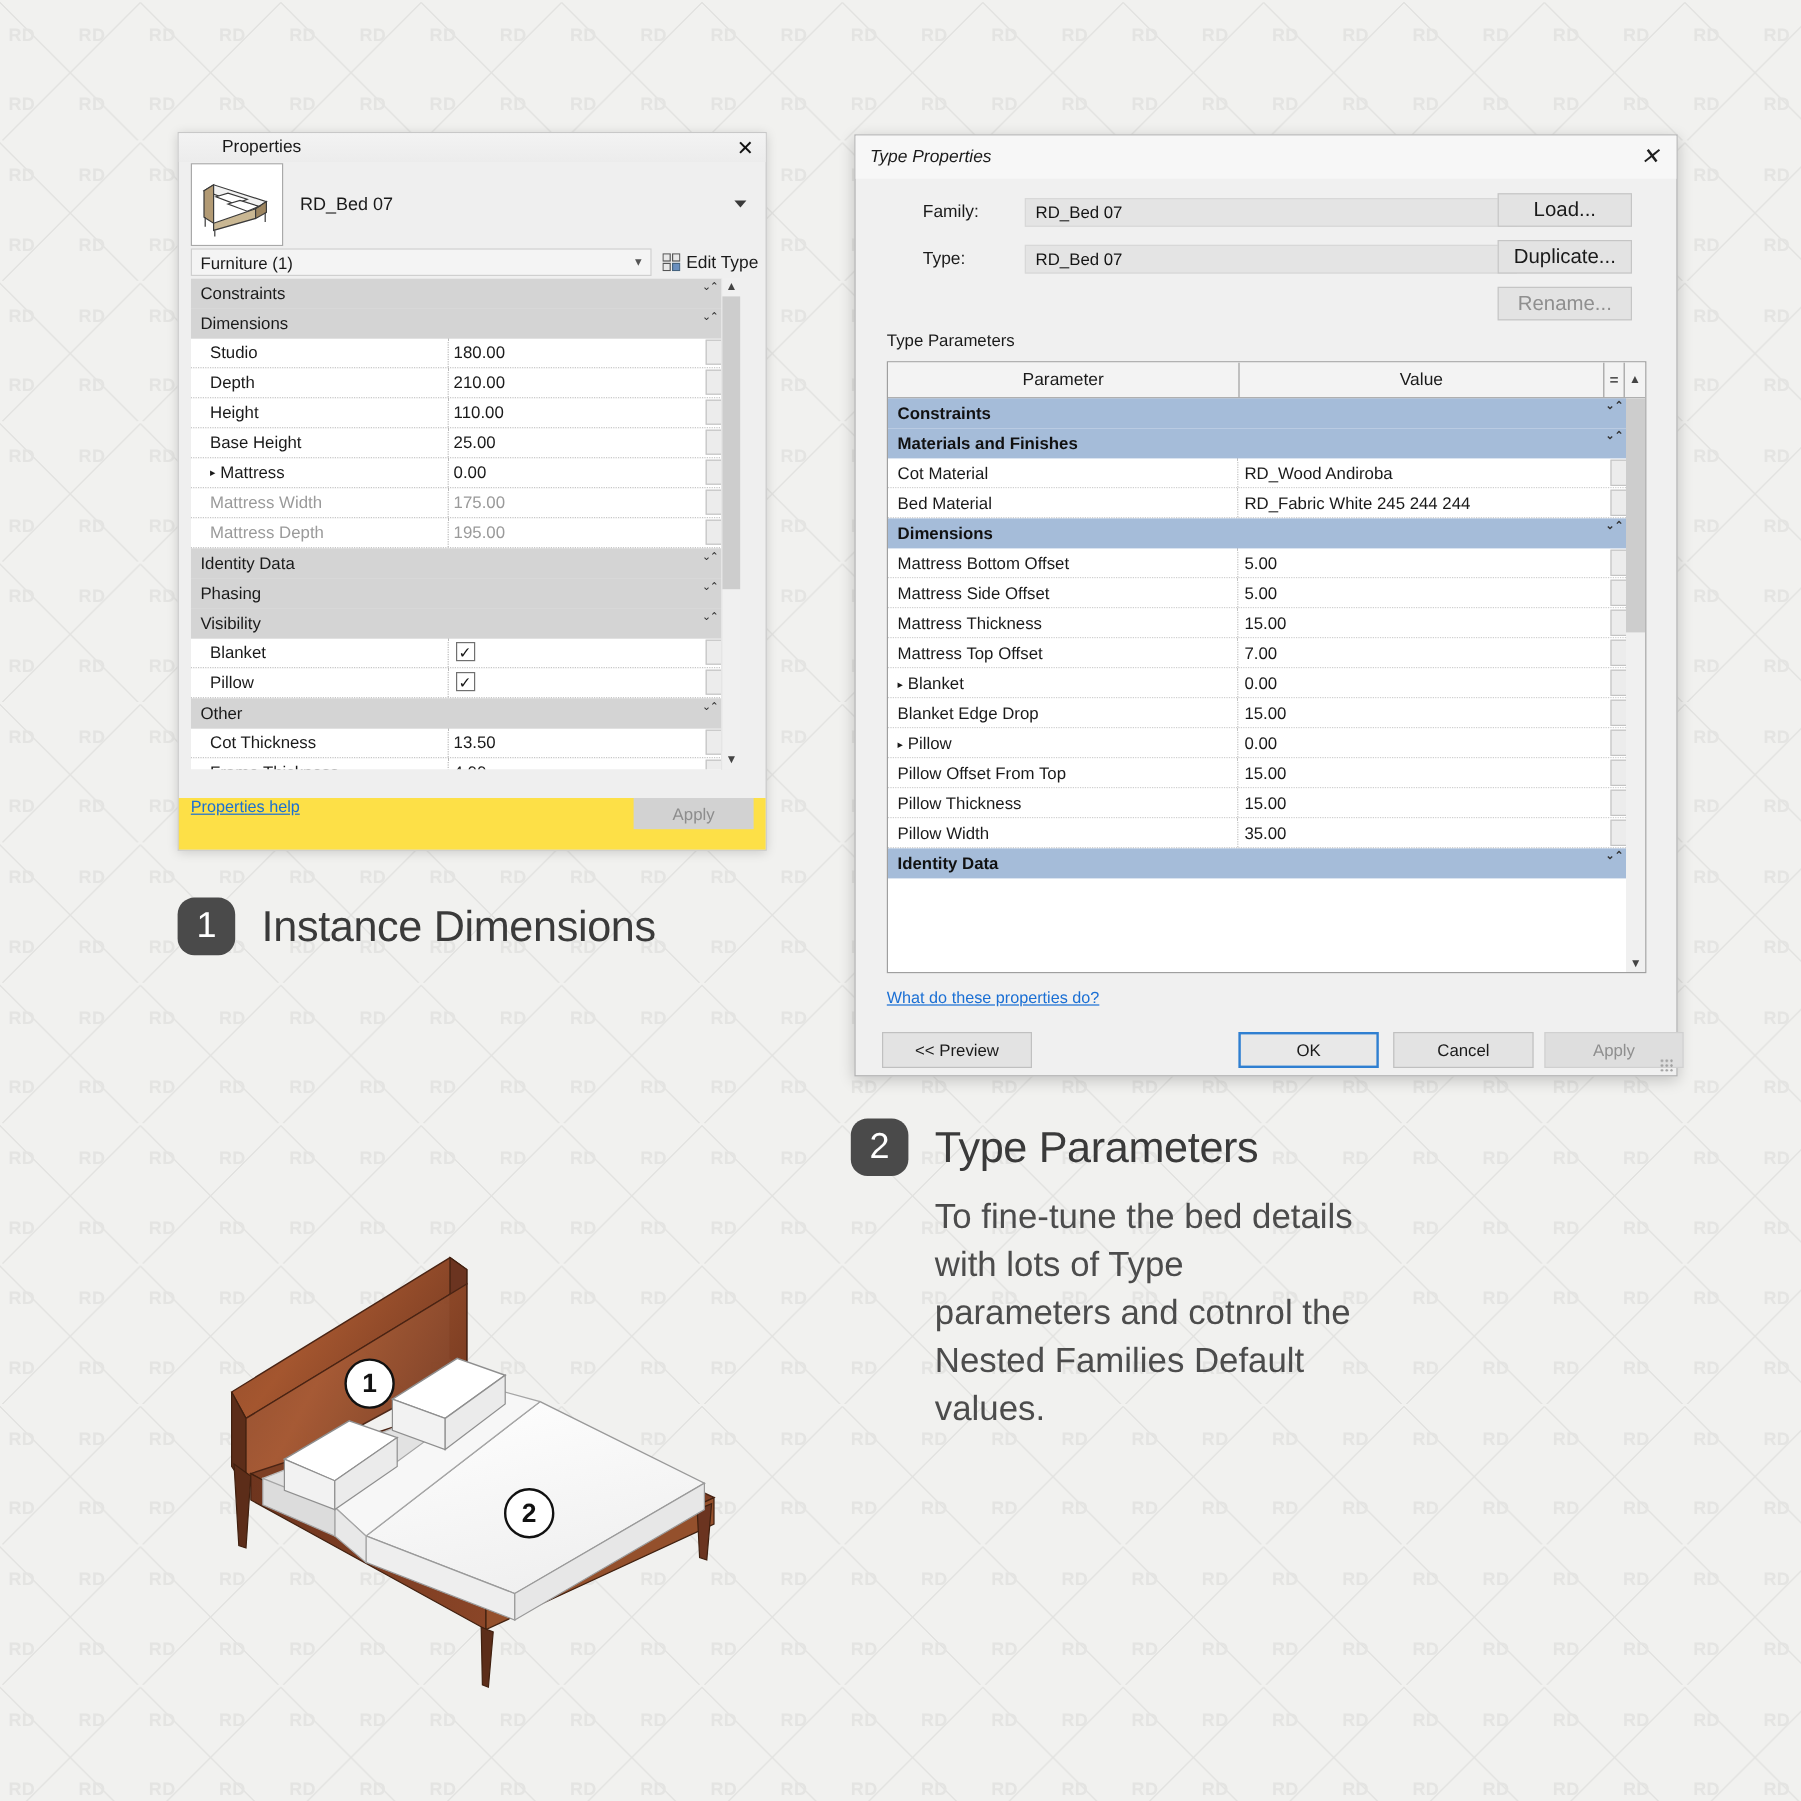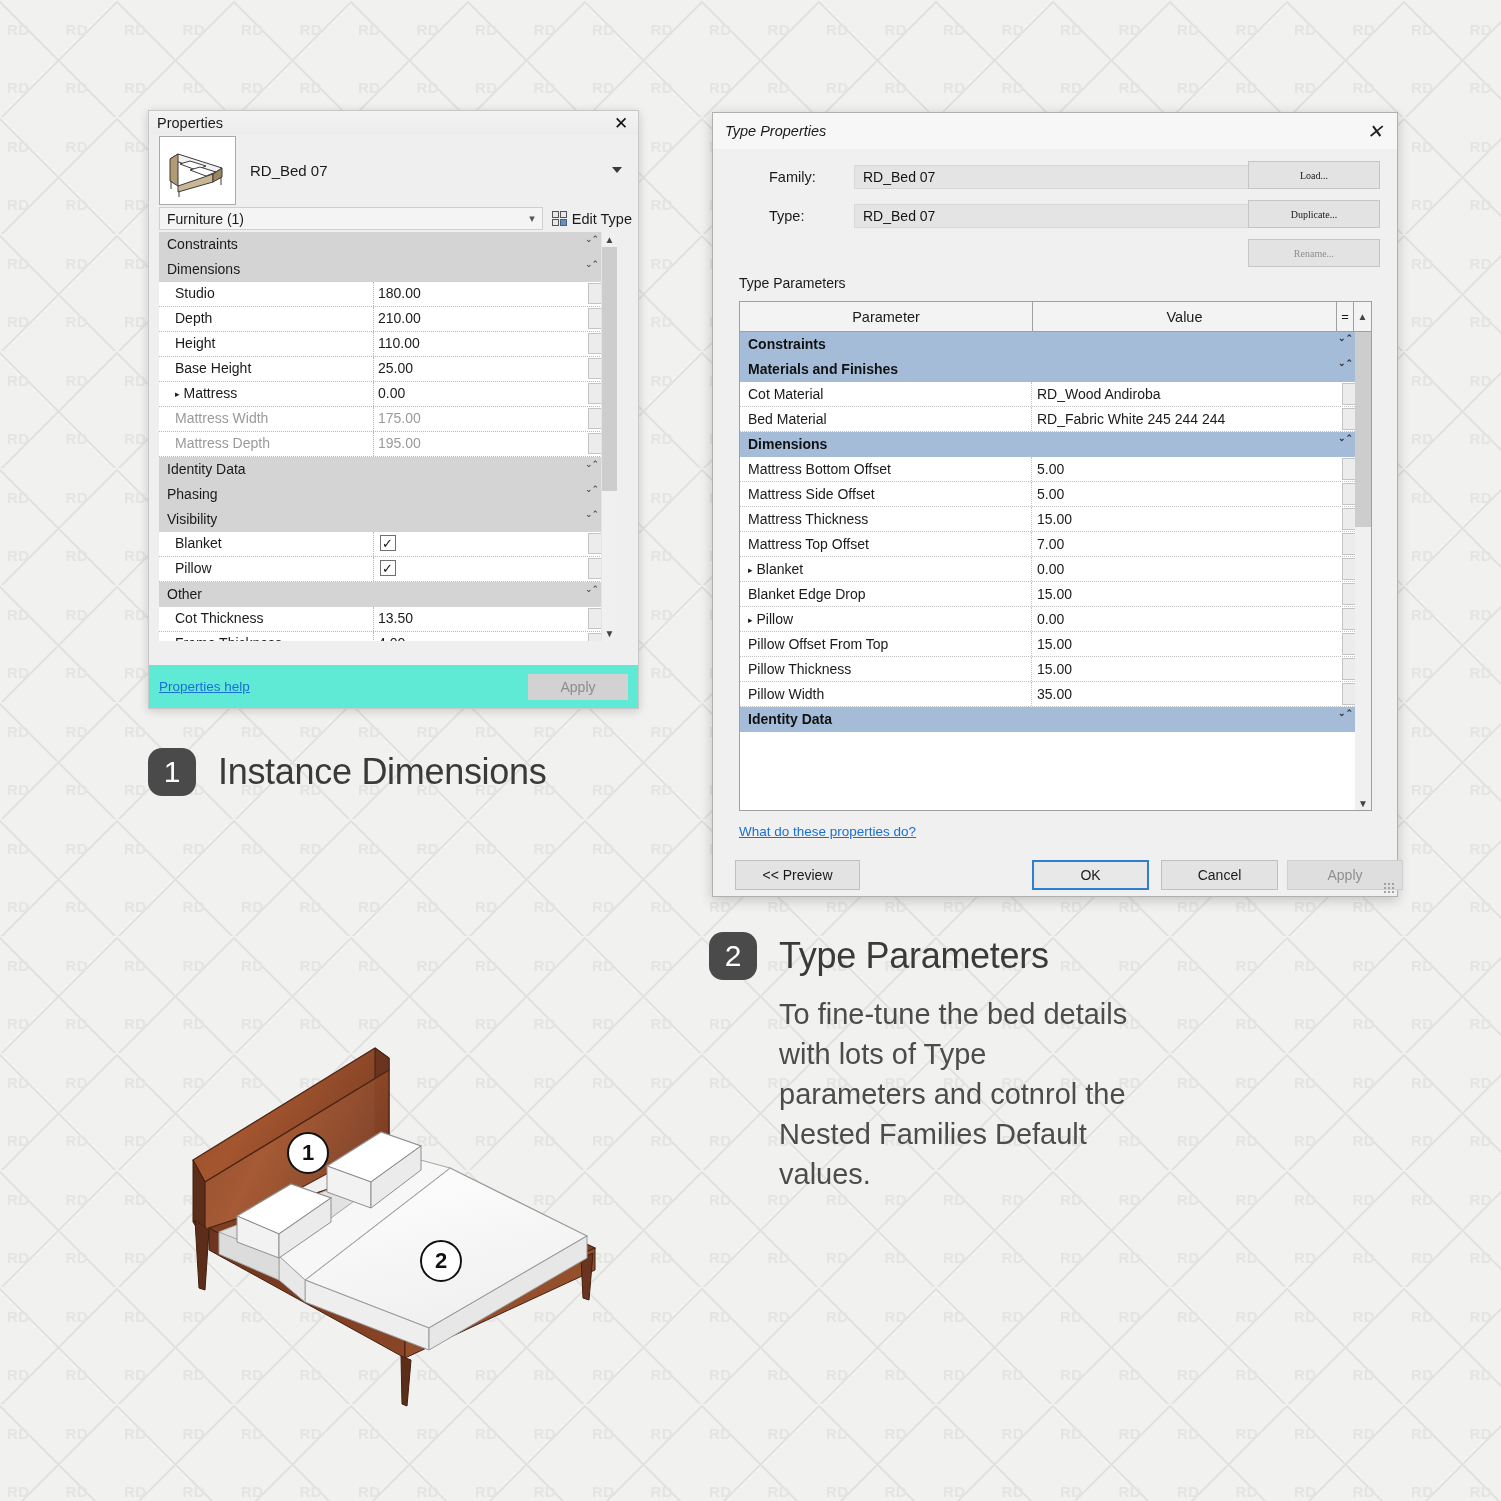--- a/index.html
+++ b/index.html
@@ -51,21 +51,21 @@
     border:1px solid #c8c8c8;
     box-shadow:0 2px 9px rgba(0,0,0,.17);
   }
   #prop-titlebar {
     height:24px;
     display:flex; align-items:center;
     padding:0 6px 0 8px;
     font-size:14.5px; color:#1a1a1a;
     background:linear-gradient(#f3f3f3,#ececec);
   }
-  #prop-title { flex:1; }
+  #prop-title { flex:1;margin-left:28px; }
   .x-close {
     width:22px; height:20px;
     display:flex; align-items:center; justify-content:center;
     font-size:17px; color:#101010; cursor:default;
     line-height:1;
   }
   #prop-preview-row {
     display:flex; align-items:center;
     padding:4px 10px 6px 10px;
     height:72px; box-sizing:border-box;
@@ -189,23 +189,23 @@
     font-size:10px;color:#444;background:#f0f0f0;
   }
   #prop-thumbbar {
     position:absolute; left:0; top:15px;
     width:15px; height:244px;
     background:#cdcdcd;
   }
   #prop-footer {
     position:absolute; left:0; bottom:0;
     width:100%; height:43px;
-    display:flex; align-items:center;
+    display:flex; align-items:flex-start;
     padding:0 10px; box-sizing:border-box;
-    background:#5eead4;
+    background:#fde047;
   }
   #prop-help {
     font-size:13.5px; color:#1a6fd4;
     text-decoration:underline; flex:1;
   }
   #prop-apply {
     width:100px; height:26px;
     background:#d2d2d2; color:#8d8d8d;
     border:none;
     font-size:14px; font-family:inherit;
@@ -241,23 +241,23 @@
   .tp-label { width:85px; font-size:14.5px; color:#1a1a1a; }
   .tp-combo {
     width:410px; height:24px; box-sizing:border-box;
     background:#e4e4e4; border:1px solid #d8d8d8;
     display:flex; align-items:center;
     padding:0 6px 0 8px;
     font-size:14px; color:#141414;
   }
   .tp-combo .lbl { flex:1; }
   .tp-btn {
-    width:132px; height:28px;
+    width:112px; height:28px;
     background:#e3e3e3; border:1px solid #c5c5c5;
-    font-size:10px; color:#1a1a1a; font-family:Liberation Serif, serif;
+    font-size:17px; color:#1a1a1a; font-family:Liberation Sans, sans-serif;
     display:flex;align-items:center;justify-content:center;
     box-sizing:border-box;
   }
   .tp-btn.disabled { color:#8f8f8f; background:#e3e3e3; }
   
   #tp-table {
     position:absolute; left:26px; top:188px;
     width:633px; height:510px;
     border:1px solid #9f9f9f;
     background:#fff;

